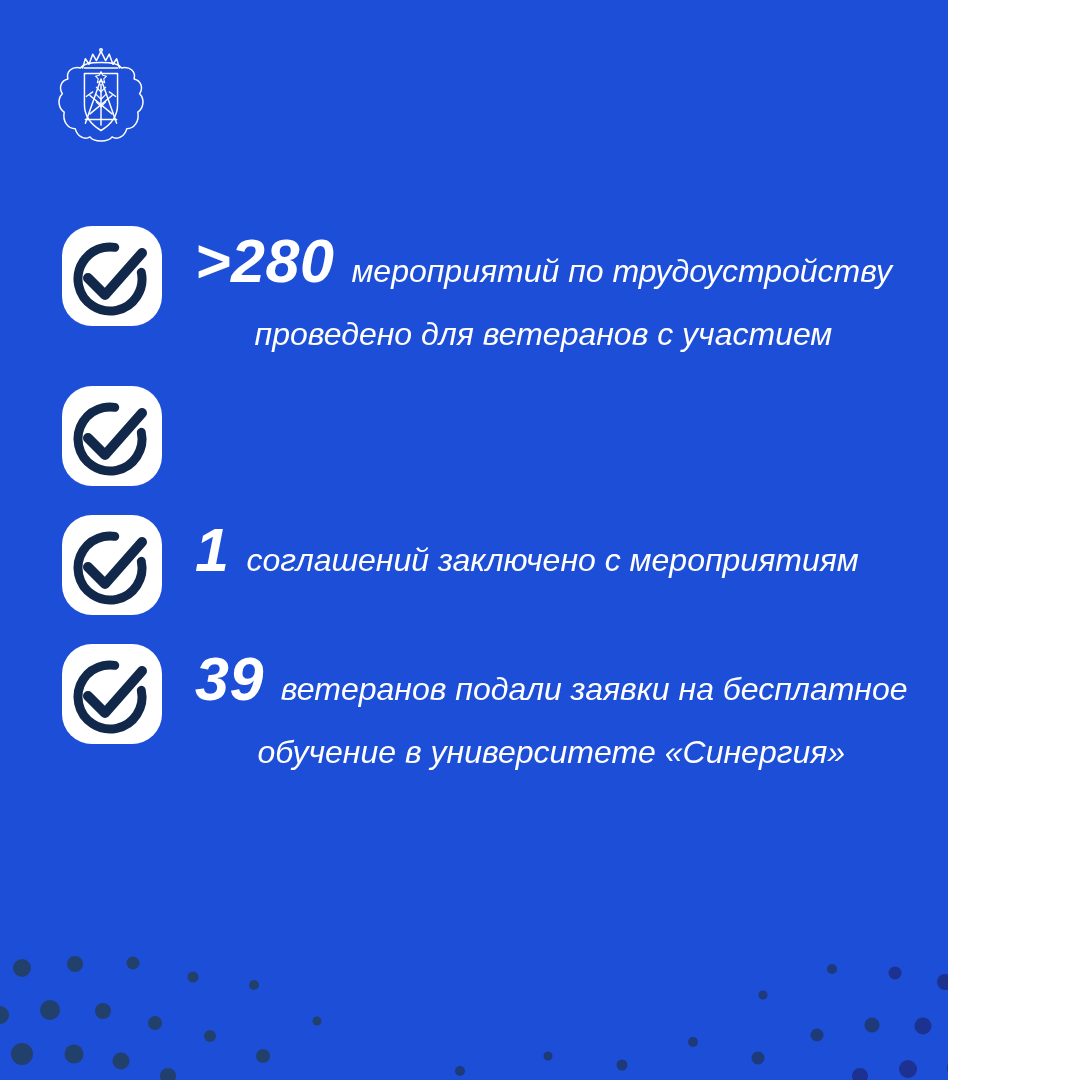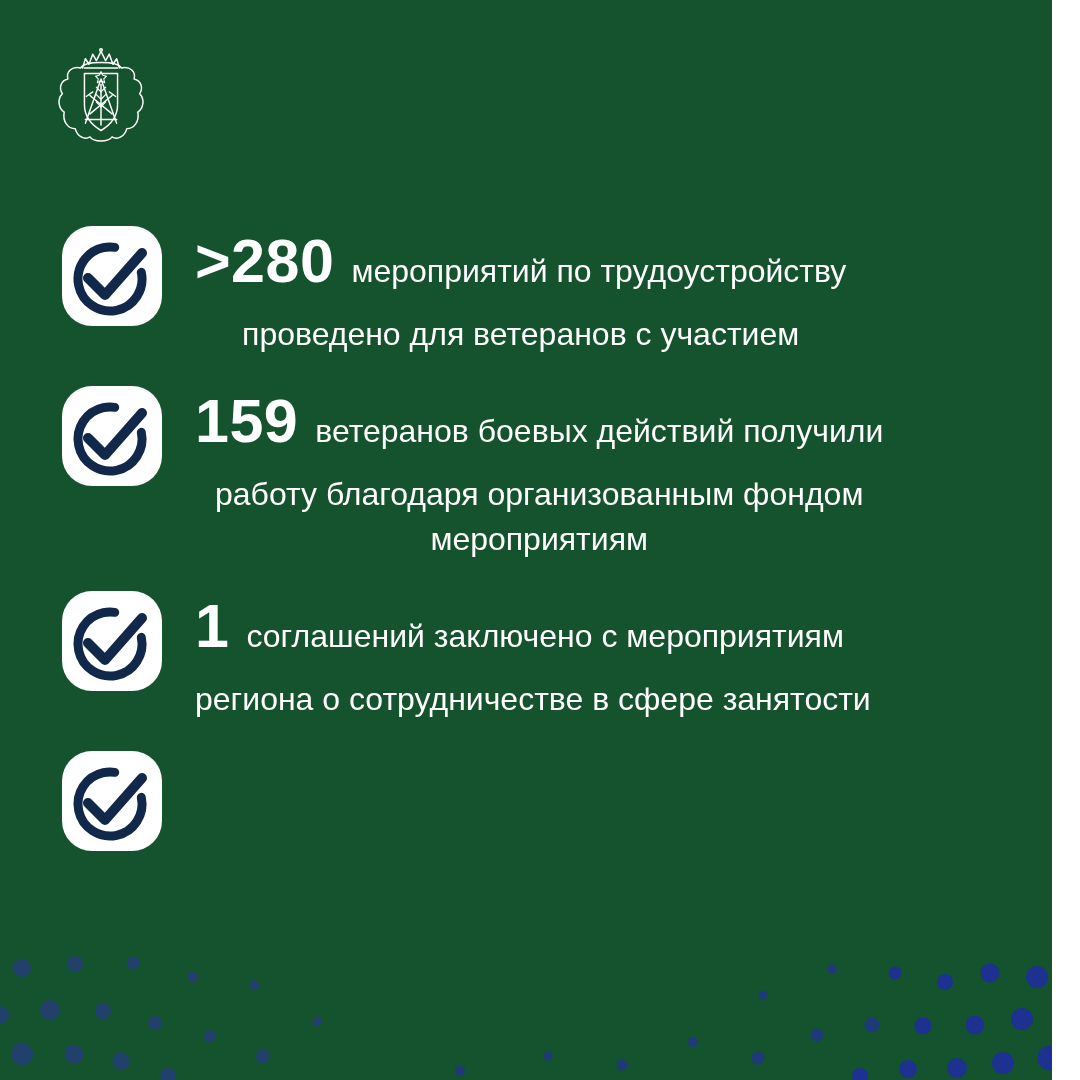--- a/index.html
+++ b/index.html
@@ -7,24 +7,25 @@
     padding: 0;
   }
   body {
     width: 1080px;
     height: 1080px;
     overflow: hidden;
     font-family: "Liberation Sans", sans-serif;
   }
   .poster {
     position: relative;
-    width: 1052px;
+    width: 948px;
     height: 1080px;
-    background: #14532d;
+    background: #1d4ed8;
     overflow: hidden;
+    font-style: italic;
   }
   .emblem {
     position: absolute;
     left: 55px;
     top: 47px;
     width: 92px;
     height: 98px;
   }
   .emblem svg { width: 100%; height: 100%; }
 
@@ -135,53 +136,49 @@
       </div>
     </div>
 
     <div class="stat-item">
       <div class="stat-icon">
         <svg viewBox="0 0 100 100">
           <circle cx="48" cy="53" r="32" stroke="#12284a" stroke-width="9" fill="none" stroke-linecap="round" stroke-dasharray="162 40" transform="rotate(-12 48 53)"></circle>
           <path d="M26,52 L43,69 L80,27" stroke="#12284a" stroke-width="10" fill="none" stroke-linecap="round" stroke-linejoin="round"></path>
         </svg>
       </div>
-      <div class="stat-text">
-        <div class="stat-first-line">
-          <span class="stat-number">159</span><span class="stat-lead">ветеранов боевых действий получили</span>
-        </div>
-        <div class="stat-line">работу благодаря организованным фондом</div>
-        <div class="stat-line">мероприятиям</div>
-      </div>
     </div>
 
     <div class="stat-item">
       <div class="stat-icon">
         <svg viewBox="0 0 100 100">
           <circle cx="48" cy="53" r="32" stroke="#12284a" stroke-width="9" fill="none" stroke-linecap="round" stroke-dasharray="162 40" transform="rotate(-12 48 53)"></circle>
           <path d="M26,52 L43,69 L80,27" stroke="#12284a" stroke-width="10" fill="none" stroke-linecap="round" stroke-linejoin="round"></path>
         </svg>
       </div>
       <div class="stat-text">
         <div class="stat-first-line">
           <span class="stat-number">1</span><span class="stat-lead">соглашений заключено с мероприятиям</span>
         </div>
-        <div class="stat-line">региона о сотрудничестве в сфере занятости</div>
 
       </div>
     </div>
 
     <div class="stat-item">
       <div class="stat-icon">
         <svg viewBox="0 0 100 100">
           <circle cx="48" cy="53" r="32" stroke="#12284a" stroke-width="9" fill="none" stroke-linecap="round" stroke-dasharray="162 40" transform="rotate(-12 48 53)"></circle>
           <path d="M26,52 L43,69 L80,27" stroke="#12284a" stroke-width="10" fill="none" stroke-linecap="round" stroke-linejoin="round"></path>
         </svg>
       </div>
       <div class="stat-text">
+        <div class="stat-first-line">
+          <span class="stat-number">39</span><span class="stat-lead">ветеранов подали заявки на бесплатное</span>
+        </div>
+        <div class="stat-line">обучение в университете «Синергия»</div>
 
       </div>
     </div>
 
   </div>
 
   <svg class="dots" viewBox="0 0 1080 152">
 
     <g fill="#22406c">
       <circle cx="22" cy="40" r="9"></circle>

